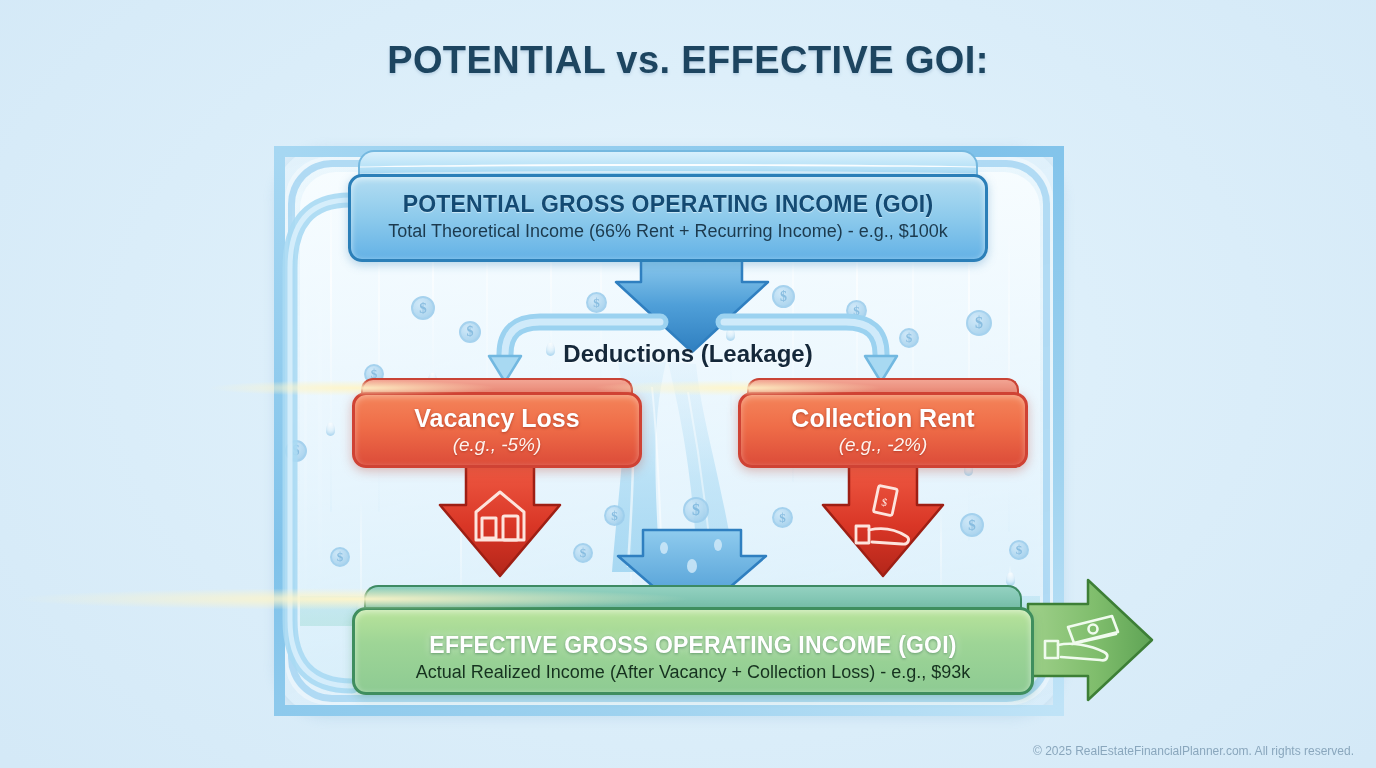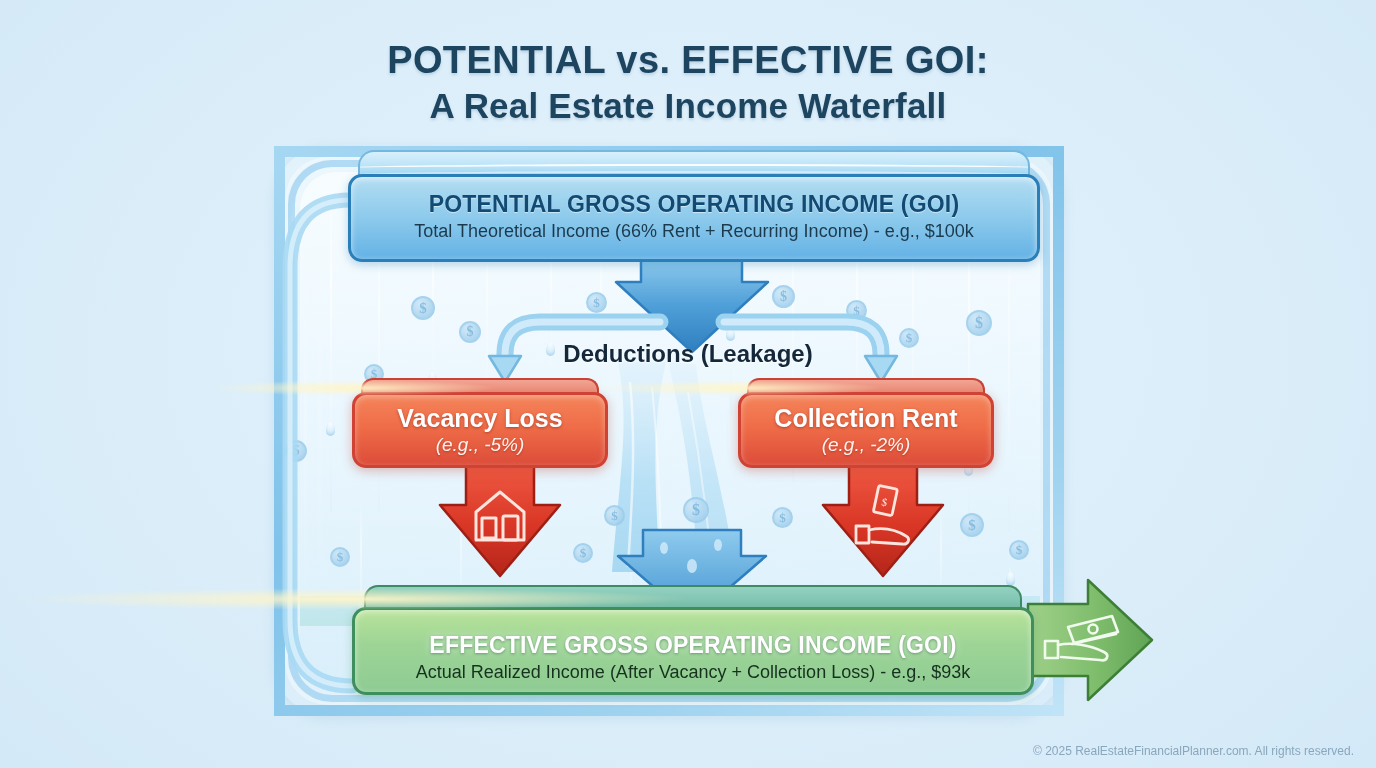--- a/index.html
+++ b/index.html
@@ -130,21 +130,21 @@
     z-index: 8;
   }
 
   
   .box-shell { position: absolute; z-index: 20; }
 
   
   #potential-box {
     left: 348px;
     top: 150px;
-    width: 692px;
+    width: 640px;
     height: 112px;
   }
   #potential-box .lid {
     position: absolute;
     left: 10px; right: 10px; top: 0; height: 30px;
     border-radius: 16px 16px 0 0;
     background: linear-gradient(180deg, #d8f0fc 0%, #b8e2f7 55%, #a2d7f3 100%);
     border: 2px solid #74b8df;
     border-bottom: none;
     overflow: hidden;
@@ -220,21 +220,21 @@
     white-space: nowrap;
   }
   #effective-sub {
     font-size: 18px;
     color: #16321f;
     margin-top: 3px;
     white-space: nowrap;
   }
 
   
-  .loss-box { position: absolute; z-index: 22; width: 256px; height: 90px; }
+  .loss-box { position: absolute; z-index: 22; width: 290px; height: 90px; }
   #vacancy-box { left: 352px; top: 378px; }
   #collection-box { left: 738px; top: 378px; }
   .loss-box .lid {
     position: absolute;
     left: 9px; right: 9px; top: 0; height: 20px;
     border-radius: 12px 12px 0 0;
     background: linear-gradient(180deg, #f2a392 0%, #e98472 100%);
     border: 2px solid #c94335;
     border-bottom: none;
   }
@@ -294,21 +294,20 @@
     font-size: 12px;
     color: #8aa7bd;
     z-index: 50;
   }
 </style>
 </head>
 <body>
 
 <div id="title-block">
   <div id="title-line1">POTENTIAL vs. EFFECTIVE GOI:</div>
-  <div id="title-line2">A Real Estate Income Waterfall</div>
 </div>
 
 <div id="tank-frame"></div>
 <div id="tank-frame-inner"></div>
 
 <div class="pipe-streak" style="left:292px; top:200px; width:5px; height:420px;"></div>
 <div class="pipe-streak" style="left:304px; top:230px; width:3px; height:380px; opacity:.7;"></div>
 <div class="pipe-streak" style="left:318px; top:250px; width:4px; height:350px; opacity:.5;"></div>
 
 <div id="content-panel">

